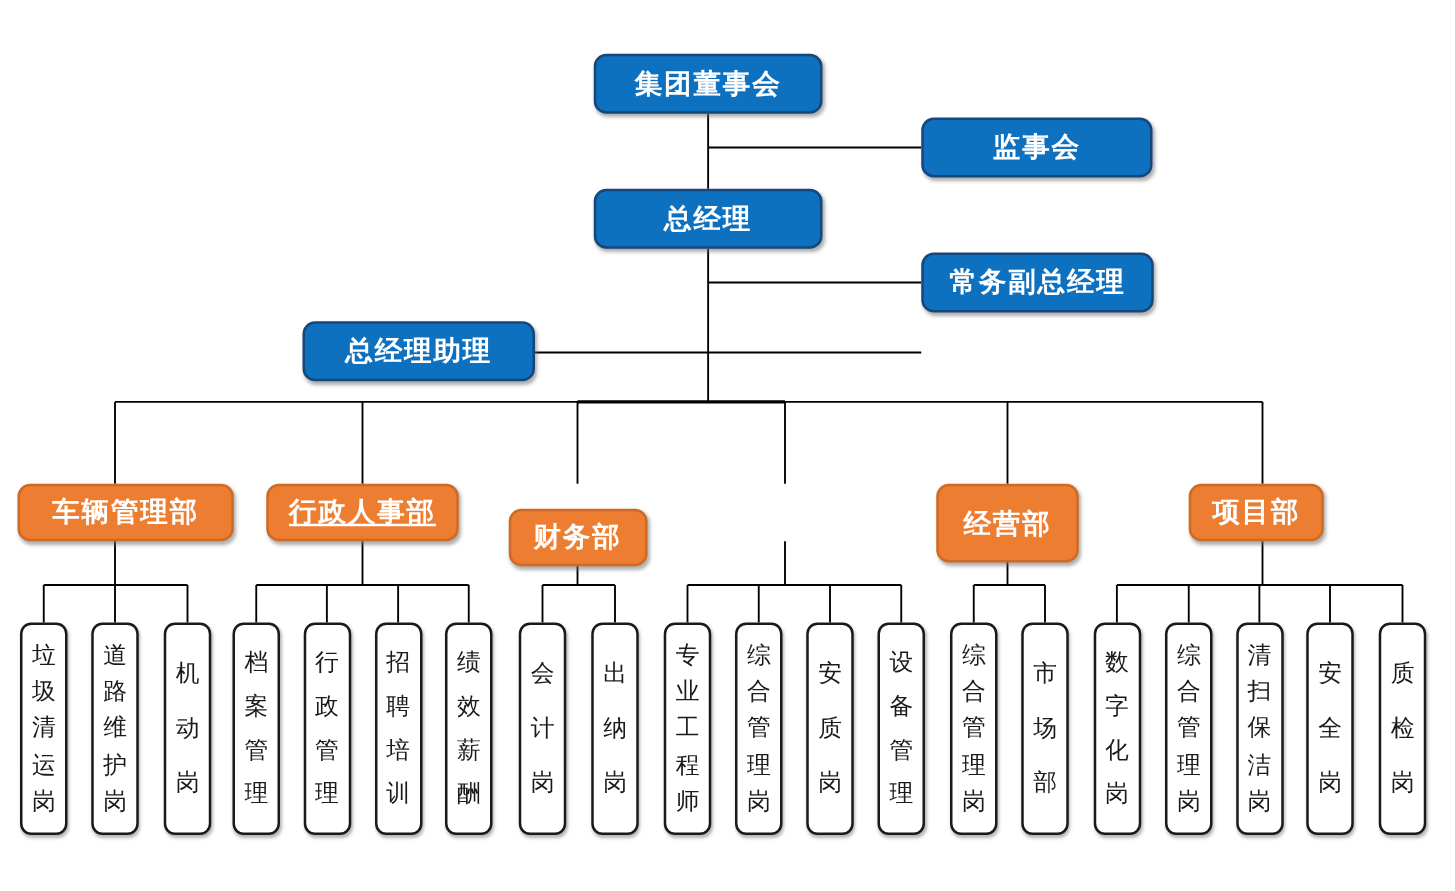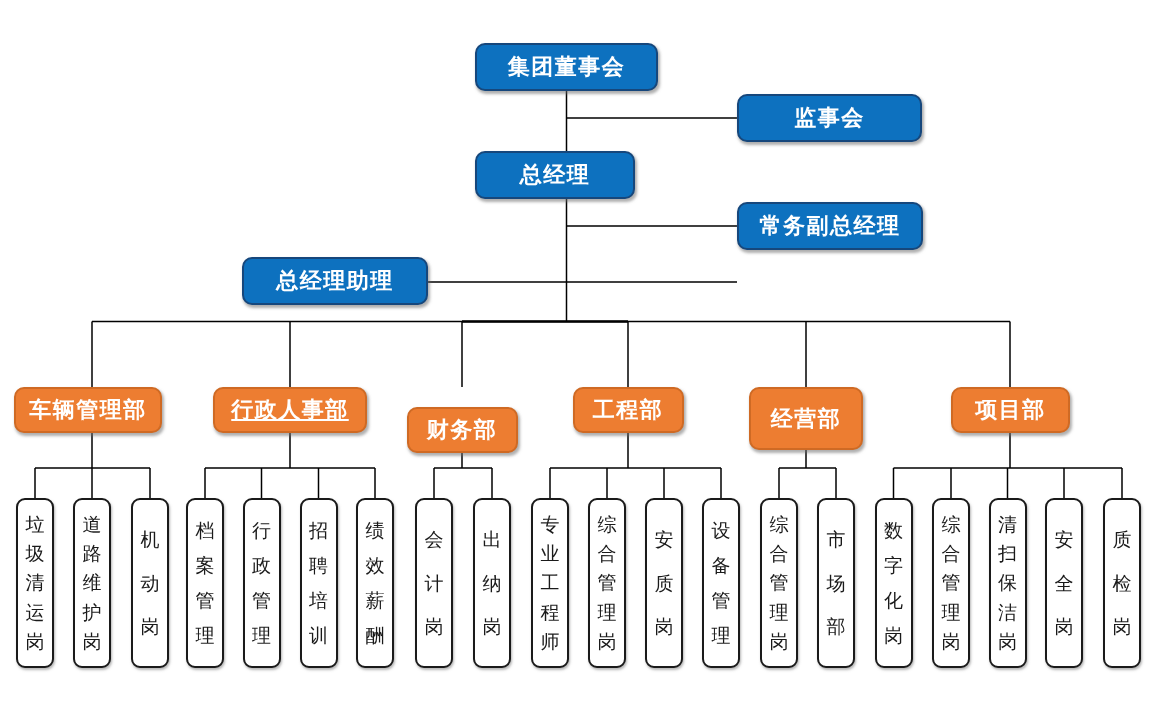--- a/index.html
+++ b/index.html
@@ -85,24 +85,24 @@
       <line x1="893.5" y1="468" x2="893.5" y2="498" stroke="#000000" stroke-width="1.5"></line>
       <line x1="951" y1="468" x2="951" y2="498" stroke="#000000" stroke-width="1.5"></line>
       <line x1="1007.5" y1="468" x2="1007.5" y2="498" stroke="#000000" stroke-width="1.5"></line>
       <line x1="1064" y1="468" x2="1064" y2="498" stroke="#000000" stroke-width="1.5"></line>
       <line x1="1122" y1="468" x2="1122" y2="498" stroke="#000000" stroke-width="1.5"></line>
       <line x1="462" y1="321.5" x2="628" y2="321.5" stroke="#000000" stroke-width="2.6"></line>
     </svg>
 
   <div class="node blue" style="left: 475px; top: 43px; width: 183px; height: 48px;">集团董事会</div>
   <div class="node blue" style="left: 737px; top: 94px; width: 185px; height: 48px;">监事会</div>
-  <div class="node blue" style="left: 475px; top: 151px; width: 160px; height: 48px;">总经理</div>
+  <div class="node blue" style="left: 475px; top: 151px; width: 183px; height: 48px;">总经理</div>
   <div class="node blue" style="left: 242px; top: 257px; width: 186px; height: 48px;">总经理助理</div>
   <div class="node blue" style="left: 737px; top: 202px; width: 186px; height: 48px;">常务副总经理</div>
-<div class="node dept" style="left: 14px; top: 387px; width: 148px; height: 46px;">车辆管理部</div>
+<div class="node dept" style="left: 14px; top: 387px; width: 173px; height: 46px;">车辆管理部</div>
     <div class="node leaf" style="left: 16px; top: 498px; width: 38px; height: 170px;">
       <div class="v-text">
         <span>垃</span>
         <span>圾</span>
         <span>清</span>
         <span>运</span>
         <span>岗</span>
       </div>
     </div>
     <div class="node leaf" style="left: 73px; top: 498px; width: 38px; height: 170px;">
@@ -162,21 +162,20 @@
         <span>岗</span>
       </div>
     </div>
     <div class="node leaf" style="left: 473px; top: 498px; width: 38px; height: 170px;">
       <div class="v-text">
         <span>出</span>
         <span>纳</span>
         <span>岗</span>
       </div>
     </div>
-    <div class="node dept" style="left: 572.5px; top: 387px; width: 111px; height: 46px;">工程部</div>
     <div class="node leaf" style="left: 531px; top: 498px; width: 38px; height: 170px;">
       <div class="v-text">
         <span>专</span>
         <span>业</span>
         <span>工</span>
         <span>程</span>
         <span>师</span>
       </div>
     </div>
     <div class="node leaf" style="left: 588px; top: 498px; width: 38px; height: 170px;">
@@ -213,21 +212,21 @@
         <span>岗</span>
       </div>
     </div>
     <div class="node leaf" style="left: 817px; top: 498px; width: 38px; height: 170px;">
       <div class="v-text">
         <span>市</span>
         <span>场</span>
         <span>部</span>
       </div>
     </div>
-    <div class="node dept" style="left: 951px; top: 387px; width: 119px; height: 46px;">项目部</div>
+    <div class="node dept" style="left: 951px; top: 387px; width: 108px; height: 46px;">项目部</div>
     <div class="node leaf" style="left: 874.5px; top: 498px; width: 38px; height: 170px;">
       <div class="v-text">
         <span>数</span>
         <span>字</span>
         <span>化</span>
         <span>岗</span>
       </div>
     </div>
     <div class="node leaf" style="left: 932px; top: 498px; width: 38px; height: 170px;">
       <div class="v-text">

